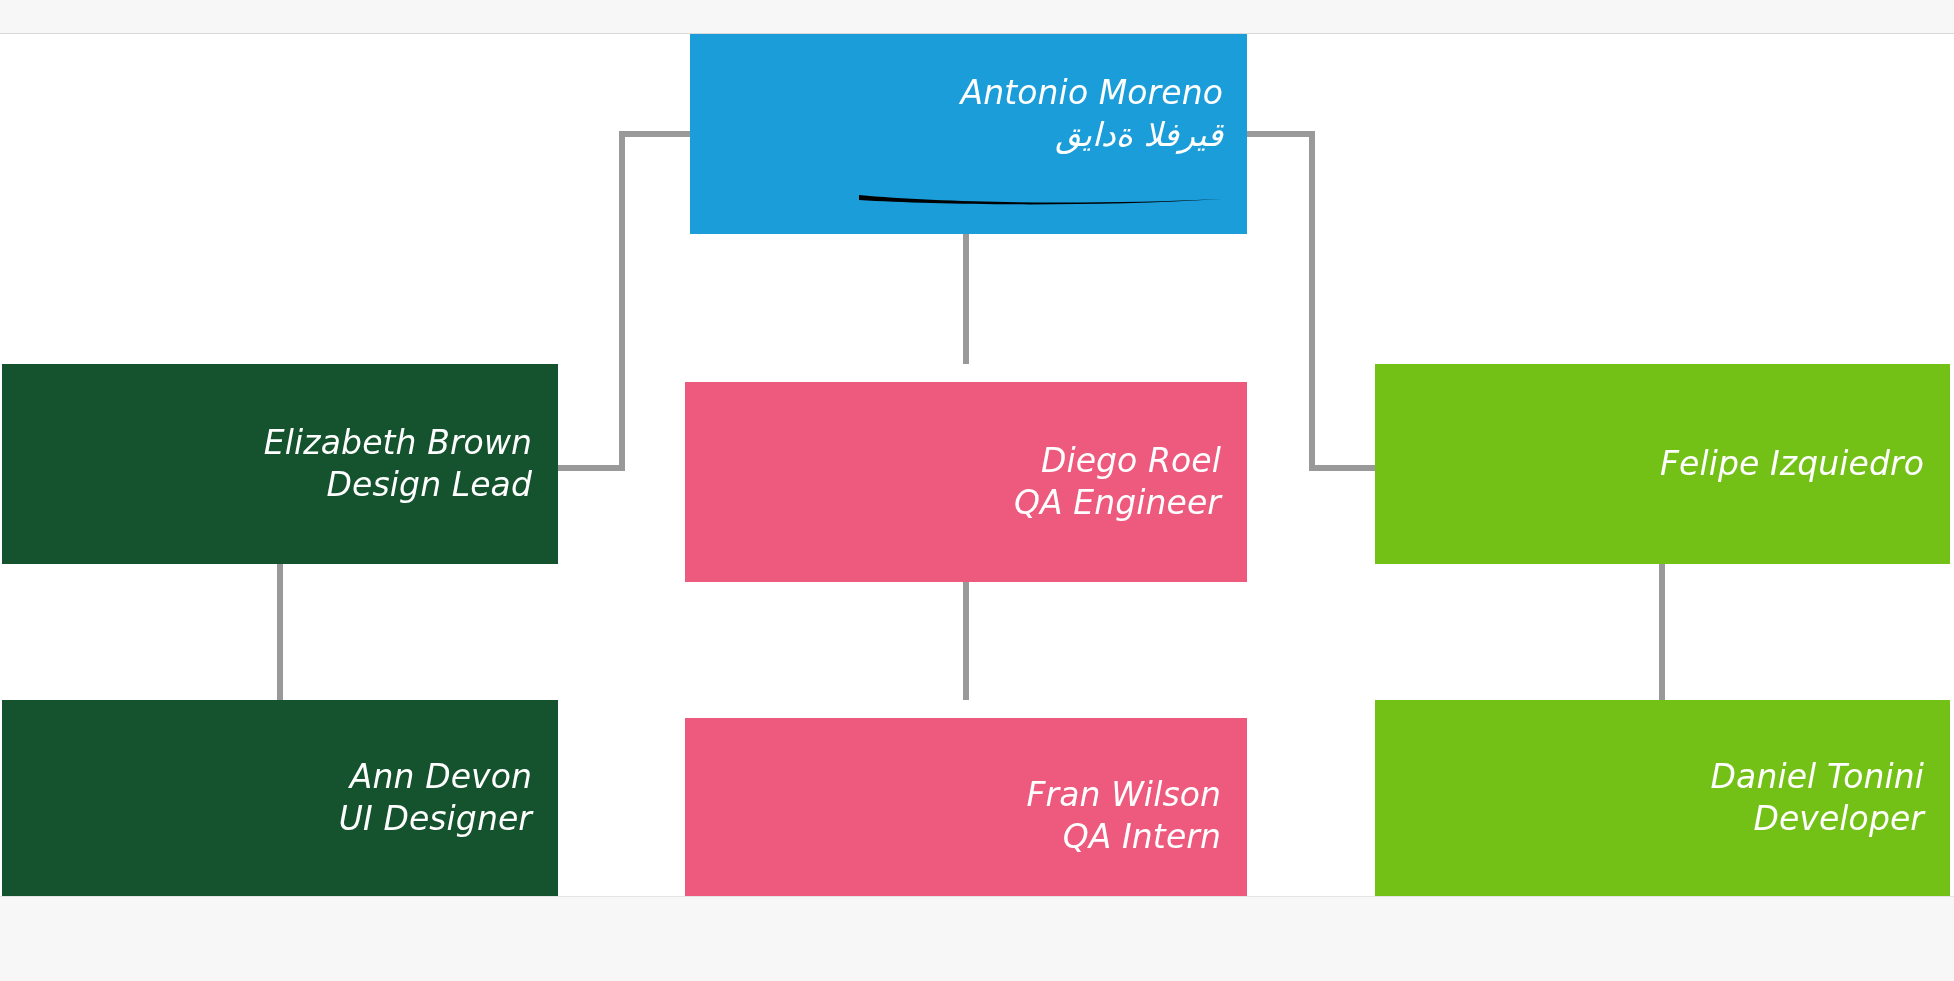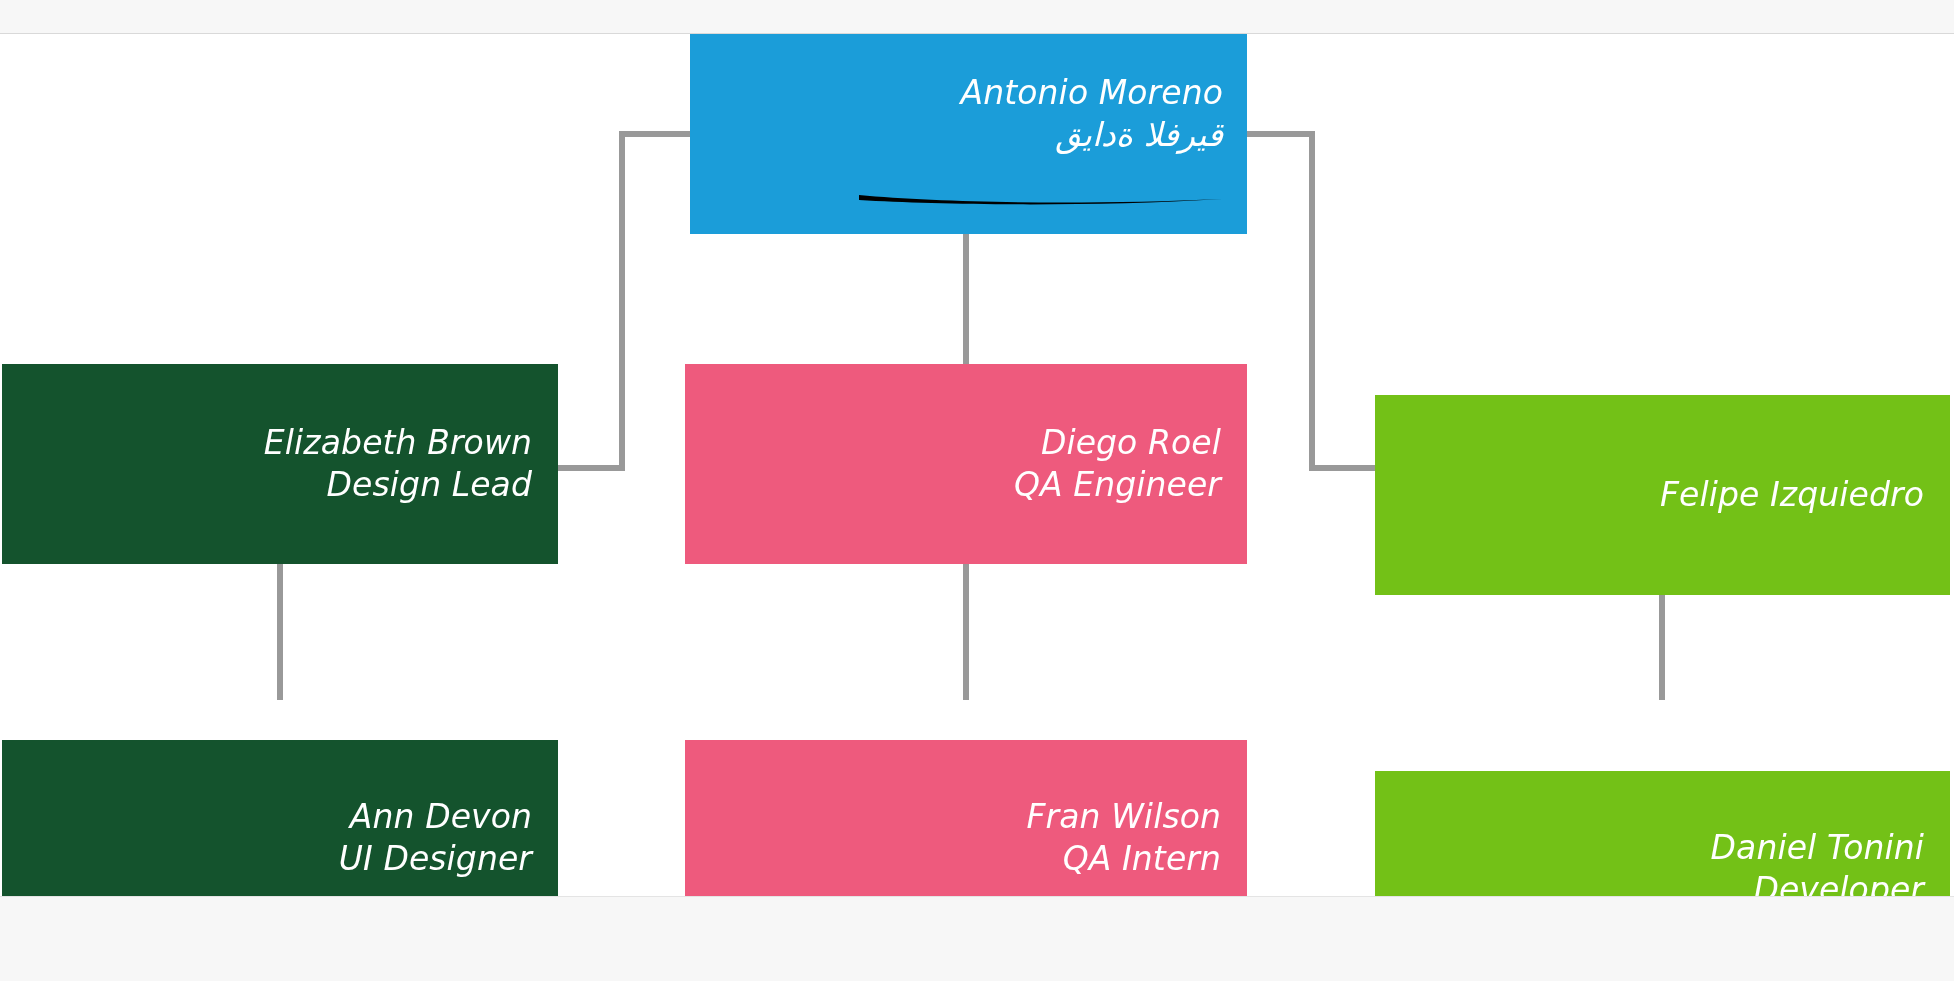--- a/index.html
+++ b/index.html
@@ -97,25 +97,25 @@
   .node.root .line2 {
     direction: rtl;
     unicode-bidi: bidi-override;
   }
 
   .node.orange  { background: #14532d; }
   .node.pink    { background: #ee5a7d; }
   .node.green   { background: #73c117; }
 
   .node.c1 { left: 2px;    width: 556px; }
-  .node.c2 { left: 685px;  width: 562px; }
-  .node.c3 { left: 1375px; width: 575px; margin-top: 31px; }
+  .node.c2 { left: 685px;  width: 562px; margin-top: 18px; }
+  .node.c3 { left: 1375px; width: 575px; }
 
   .node.r2 { top: 330px; height: 200px; }
-  .node.r3 { top: 706px; height: 196px; }
+  .node.r3 { top: 666px; height: 196px; }
 
   
   #annotation {
     position: absolute;
     left: 855px;
     top: 152px;
     width: 372px;
     height: 22px;
     pointer-events: none;
   }

